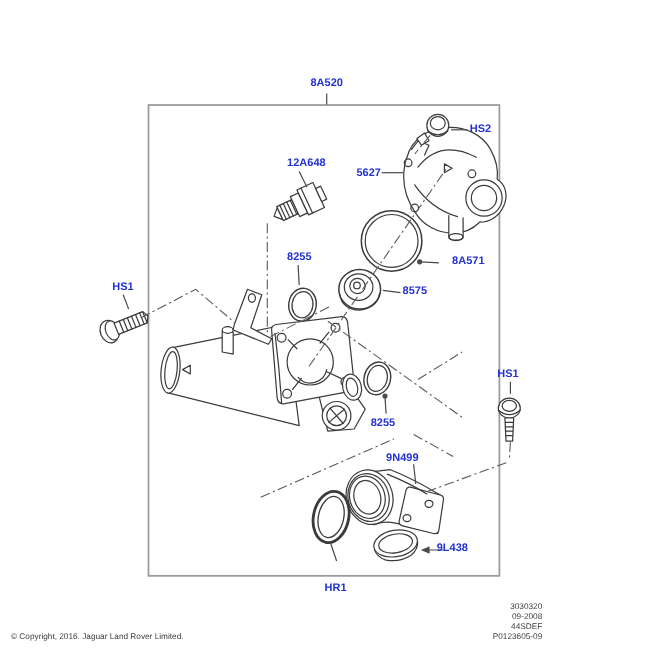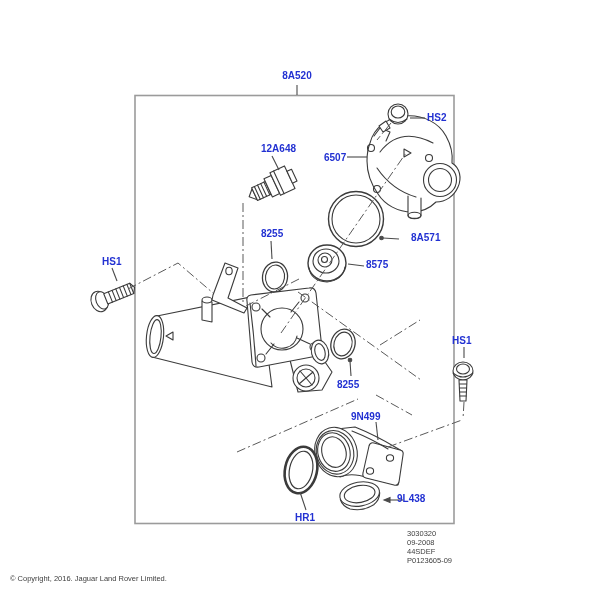--- a/index.html
+++ b/index.html
@@ -2,21 +2,21 @@
 <html><head>
 <meta charset="utf-8">
 <style>
   html,body{margin:0;padding:0;background:#ffffff;}
   .stage{position:relative;width:600px;height:596px;background:#ffffff;overflow:hidden;
          font-family:"Liberation Sans", sans-serif;}
   .stage svg{position:absolute;left:0;top:0;}
   .callout{position:absolute;color:#2231d2;font:bold 10px "Liberation Sans",sans-serif;
            white-space:nowrap;cursor:pointer;}
   .callout.centered{transform:translateX(-50%);}
-  .plate{position:absolute;left:407px;top:529px;width:86px;text-align:left;
+  .plate{position:absolute;left:407px;top:547px;width:86px;text-align:right;
          color:#3d3d3d;font:7.5px "Liberation Sans",sans-serif;line-height:9px;}
   .copyright{position:absolute;left:0;top:574px;width:600px;text-align:left;
              color:#3d3d3d;font:7.5px "Liberation Sans",sans-serif;padding-left:10px;}
 </style>
 </head>
 <body>
 
 <div class="stage">
 
 <svg width="600" height="600" viewBox="0 0 600 600">
@@ -188,30 +188,30 @@
     <line x1="464" y1="347" x2="464" y2="358"></line>
     <line x1="376" y1="422" x2="378" y2="440"></line>
     <line x1="306" y1="510" x2="300" y2="492"></line>
     <line x1="403" y1="500" x2="385" y2="500"></line>
     <polygon points="384,500 390,497.5 390,502.5"></polygon>
   </g>
 </svg>
 
 <div class="callout centered" style="left:297px;top:70px;">8A520</div>
 <div class="callout" style="left:427px;top:112px;">HS2</div>
-<div class="callout" style="left:324px;top:152px;">6507</div>
+<div class="callout" style="left:324px;top:152px;">5627</div>
 <div class="callout" style="left:261px;top:143px;">12A648</div>
 <div class="callout" style="left:261px;top:228px;">8255</div>
 <div class="callout" style="left:411px;top:232px;">8A571</div>
 <div class="callout" style="left:366px;top:259px;">8575</div>
 <div class="callout" style="left:102px;top:256px;">HS1</div>
 <div class="callout" style="left:337px;top:379px;">8255</div>
 <div class="callout" style="left:452px;top:335px;">HS1</div>
 <div class="callout" style="left:351px;top:411px;">9N499</div>
-<div class="callout" style="left:295px;top:512px;">HR1</div>
+<div class="callout" style="left:295px;top:529px;">HR1</div>
 <div class="callout" style="left:397px;top:493px;">9L438</div>
 
 <div class="plate">
   <div>3030320</div>
   <div>09-2008</div>
   <div>44SDEF</div>
   <div>P0123605-09</div>
 </div>
 
 <div class="copyright">© Copyright, 2016. Jaguar Land Rover Limited.</div>

